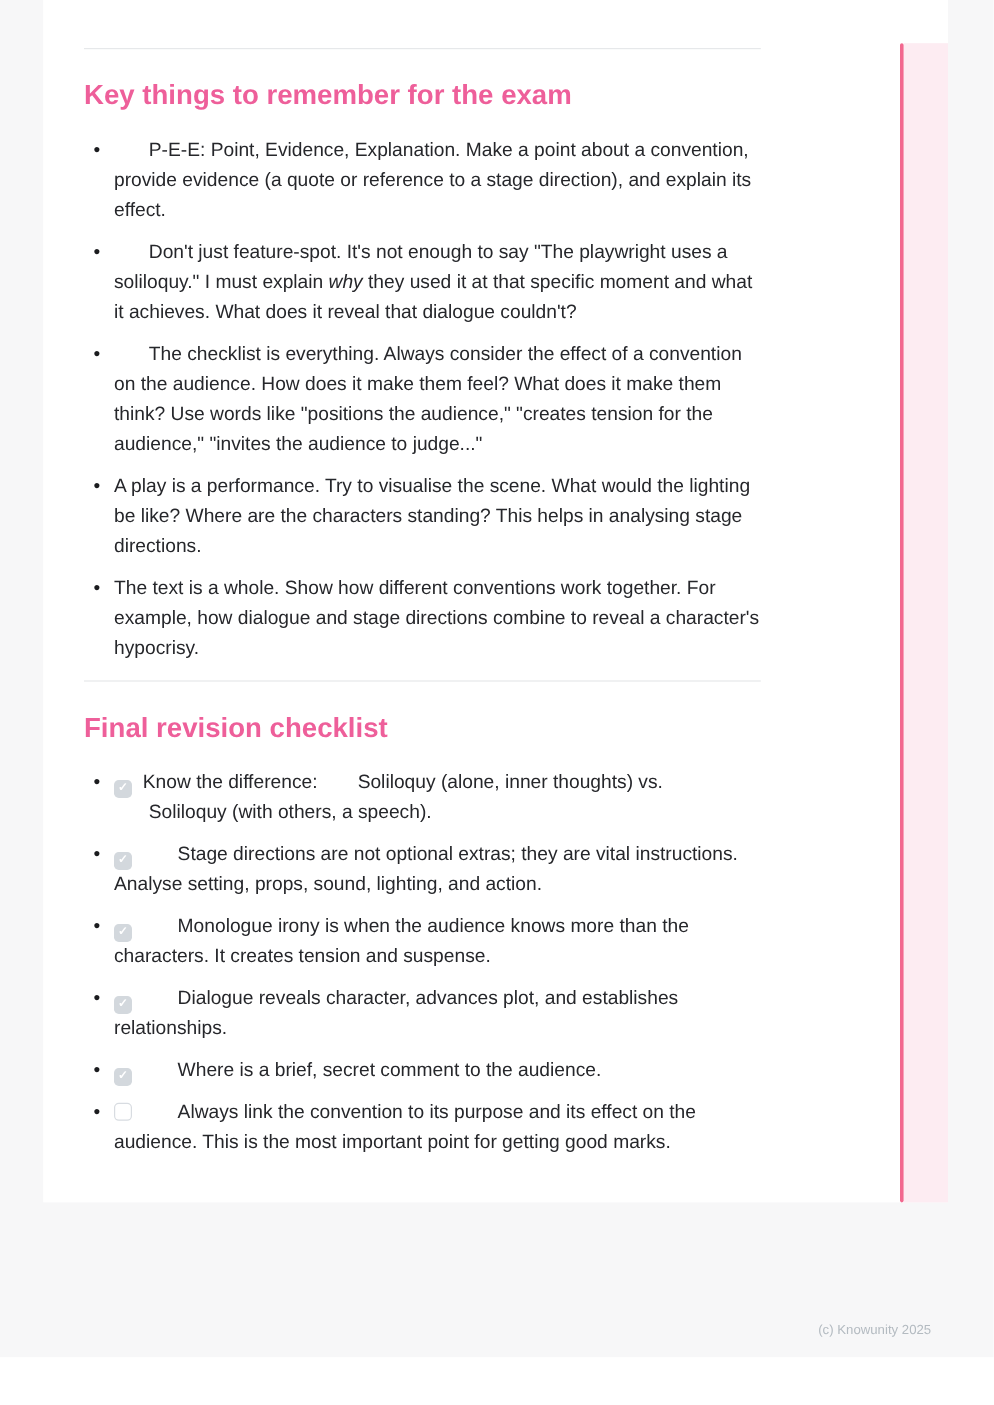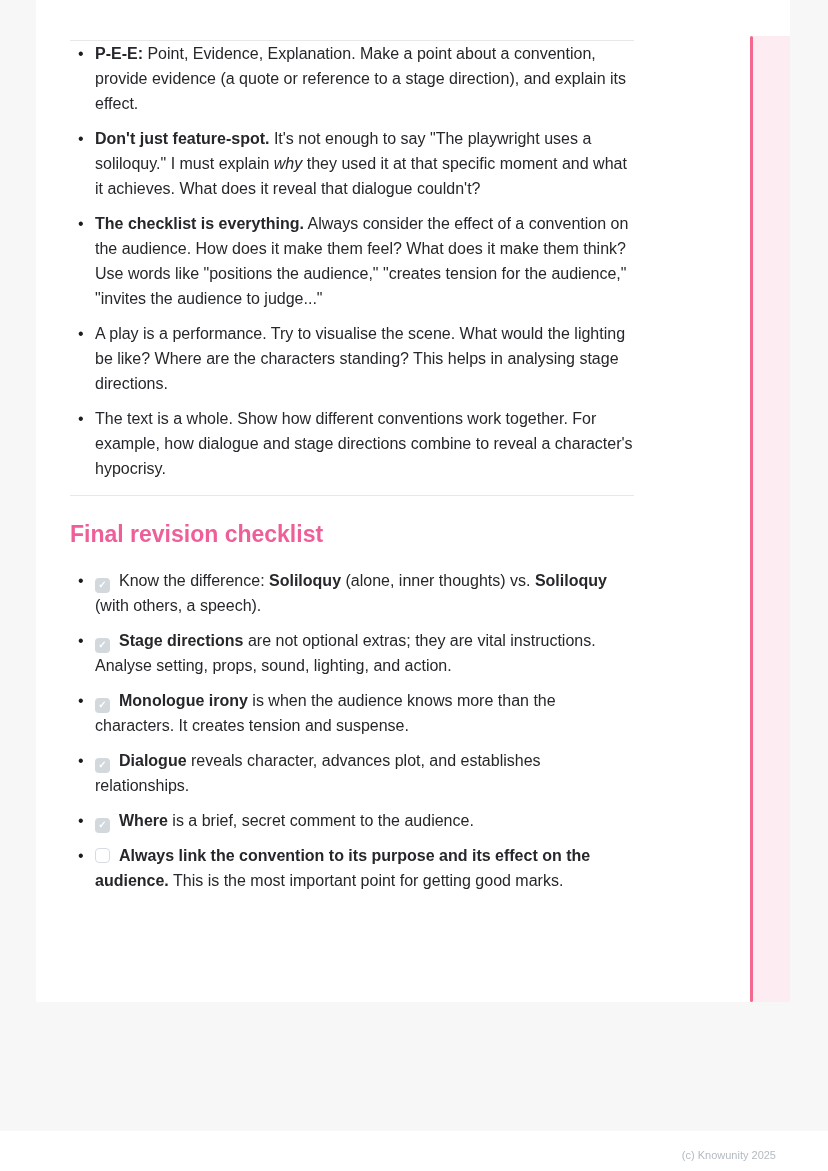--- a/index.html
+++ b/index.html
@@ -66,21 +66,21 @@
     color: #26272b;
     margin-bottom: 10px;
   }
   li.item .marker {
     position: absolute;
     left: -17px;
     top: 0;
     color: #1b1c1f;
   }
   .seg { }
-  .seg.bold { font-weight: bold; }
+  .seg.bold { font-weight: normal; margin-left: 29px; }
   .seg.ital { font-style: italic; }
   .checkbox {
     display: inline-flex;
     align-items: center;
     justify-content: center;
     width: 15px; height: 15px;
     border-radius: 4px;
     margin-right: 9px;
     vertical-align: -2px;
     cursor: pointer;
@@ -88,39 +88,40 @@
   .checkbox.checked { background: #d3d8dd; }
   .checkbox.unchecked { background: #ffffff; border: 1.5px solid #d8dce1; }
   .checkbox .check-glyph {
     color: #ffffff;
     font-size: 10px;
     font-weight: bold;
     line-height: 1;
   }
   .footer {
     position: absolute;
-    top: 1149px;
+    top: 1103px;
     right: 52px;
     font-size: 11px;
     color: #b4bbc1;
   }
 </style>
 </head>
 <body>
 
 <div class="page-bg"></div>
 
 <div class="card">
   <div class="strip-fill"></div>
   <div class="strip-line"></div>
 
   <div class="content">
 
     <hr class="rule top">
 
+    <h2 class="heading">Key things to remember for the exam</h2>
 
     <ul class="blist">
       <li class="item">
         <span class="marker">•</span><span class="seg bold">P-E-E:</span><span class="seg"> Point, Evidence, Explanation. Make a point about a convention, provide evidence (a quote or reference to a stage direction), and explain its effect.</span>
       </li>
       <li class="item">
         <span class="marker">•</span><span class="seg bold">Don't just feature-spot.</span><span class="seg"> It's not enough to say "The playwright uses a soliloquy." I must explain </span><span class="seg ital">why</span><span class="seg"> they used it at that specific moment and what it achieves. What does it reveal that dialogue couldn't?</span>
       </li>
       <li class="item">
         <span class="marker">•</span><span class="seg bold">The checklist is everything.</span><span class="seg"> Always consider the effect of a convention on the audience. How does it make them feel? What does it make them think? Use words like "positions the audience," "creates tension for the audience," "invites the audience to judge..."</span>

